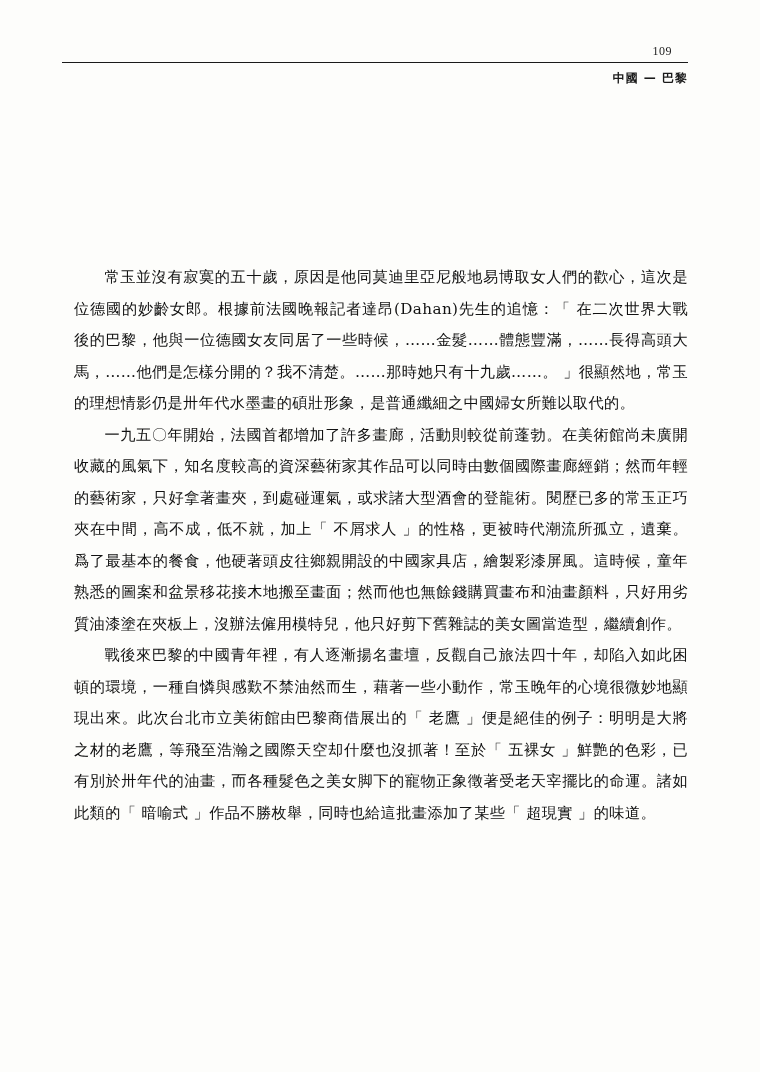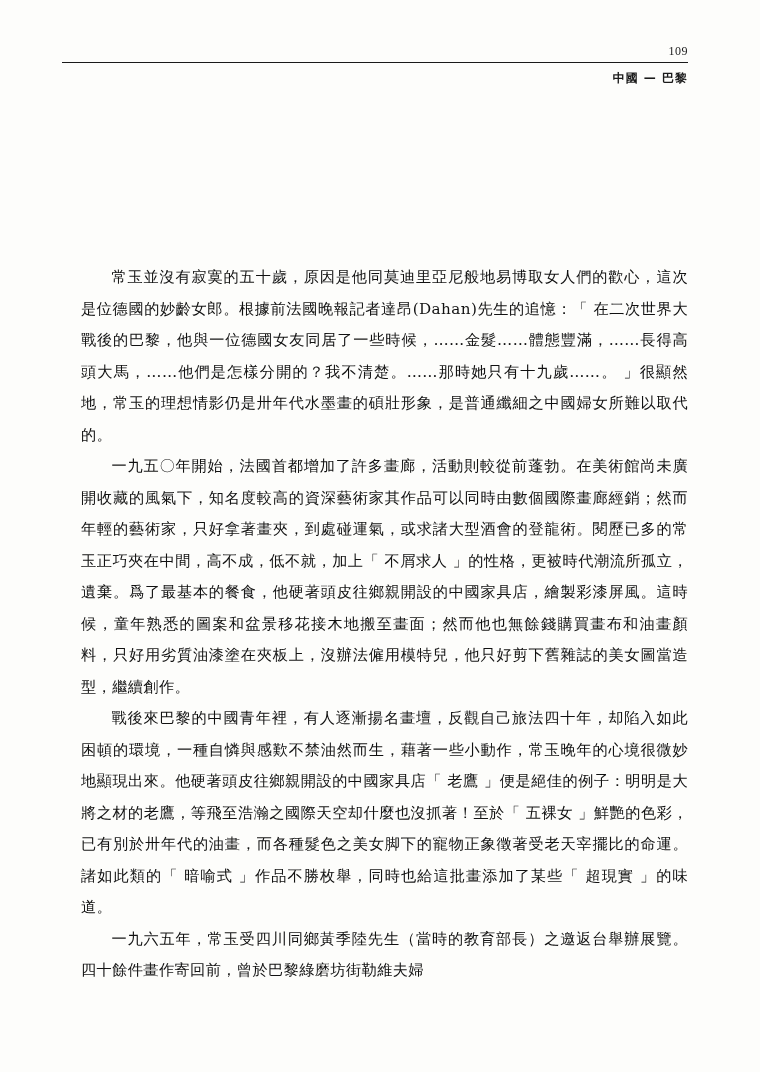--- a/index.html
+++ b/index.html
@@ -22,21 +22,21 @@
   .page-inner {
     position: absolute;
     left: 72px;
     right: 72px;
     top: 0;
     bottom: 0;
   }
   .page-number {
     position: absolute;
     top: 44px;
-    right: 0;
+    right: 16px;
     font-family: "Liberation Serif", serif;
     font-size: 12px;
     color: #1a1a1a;
     letter-spacing: 0.5px;
   }
   .header-rule {
     position: absolute;
     top: 62px;
     left: -10px;
     right: 0;
@@ -59,21 +59,21 @@
     left: 2px;
     right: 0;
     font-family: "DejaVu Serif", serif;
     font-size: 15.2px;
     line-height: 31.5px;
     color: #111;
     text-align: justify;
     text-justify: inter-character;
   }
   .para {
-    margin: 0 0 0 7px;
+    margin: 0 0 0 0;
     text-indent: 2em;
     letter-spacing: 0.4px;
   }
   .para + .para {
     margin-top: 0;
   }
 </style>
 </head>
 <body>
 
@@ -82,18 +82,17 @@
 
     <div class="page-number">109</div>
 
     <div class="header-rule"></div>
 
     <div class="running-head">中國 — 巴黎</div>
 
     <div class="body-text">
       <p class="para">常玉並沒有寂寞的五十歲，原因是他同莫迪里亞尼般地易博取女人們的歡心，這次是位德國的妙齡女郎。根據前法國晚報記者達昂(Dahan)先生的追憶：「 在二次世界大戰後的巴黎，他與一位德國女友同居了一些時候，……金髮……體態豐滿，……長得高頭大馬，……他們是怎樣分開的？我不清楚。……那時她只有十九歲……。 」很顯然地，常玉的理想情影仍是卅年代水墨畫的碩壯形象，是普通纖細之中國婦女所難以取代的。</p>
       <p class="para">一九五〇年開始，法國首都增加了許多畫廊，活動則較從前蓬勃。在美術館尚未廣開收藏的風氣下，知名度較高的資深藝術家其作品可以同時由數個國際畫廊經銷；然而年輕的藝術家，只好拿著畫夾，到處碰運氣，或求諸大型酒會的登龍術。閱歷已多的常玉正巧夾在中間，高不成，低不就，加上「 不屑求人 」的性格，更被時代潮流所孤立，遺棄。爲了最基本的餐食，他硬著頭皮往鄉親開設的中國家具店，繪製彩漆屏風。這時候，童年熟悉的圖案和盆景移花接木地搬至畫面；然而他也無餘錢購買畫布和油畫顏料，只好用劣質油漆塗在夾板上，沒辦法僱用模特兒，他只好剪下舊雜誌的美女圖當造型，繼續創作。</p>
-      <p class="para">戰後來巴黎的中國青年裡，有人逐漸揚名畫壇，反觀自己旅法四十年，却陷入如此困頓的環境，一種自憐與感歎不禁油然而生，藉著一些小動作，常玉晚年的心境很微妙地顯現出來。他硬著頭皮往鄉親開設的中國家具店「 老鷹 」便是絕佳的例子：明明是大將之材的老鷹，等飛至浩瀚之國際天空却什麼也沒抓著！至於「 五裸女 」鮮艷的色彩，已有別於卅年代的油畫，而各種髮色之美女脚下的寵物正象徵著受老天宰擺比的命運。諸如此類的「 暗喻式 」作品不勝枚舉，同時也給這批畫添加了某些「 超現實 」的味道。</p>
-      <p class="para">一九六五年，常玉受四川同鄉黃季陸先生（當時的教育部長）之邀返台舉辦展覽。四十餘件畫作寄回前，曾於巴黎綠磨坊街勒維夫婦</p>
+      <p class="para">戰後來巴黎的中國青年裡，有人逐漸揚名畫壇，反觀自己旅法四十年，却陷入如此困頓的環境，一種自憐與感歎不禁油然而生，藉著一些小動作，常玉晚年的心境很微妙地顯現出來。此次台北市立美術館由巴黎商借展出的「 老鷹 」便是絕佳的例子：明明是大將之材的老鷹，等飛至浩瀚之國際天空却什麼也沒抓著！至於「 五裸女 」鮮艷的色彩，已有別於卅年代的油畫，而各種髮色之美女脚下的寵物正象徵著受老天宰擺比的命運。諸如此類的「 暗喻式 」作品不勝枚舉，同時也給這批畫添加了某些「 超現實 」的味道。</p>
     </div>
 
   </div>
 </div>
 
 </body></html>

